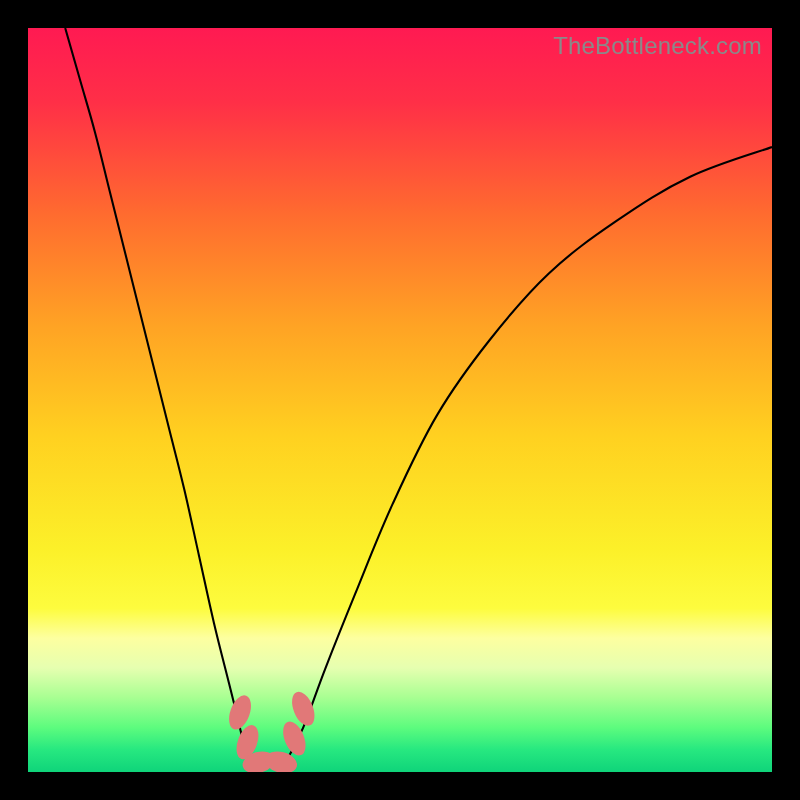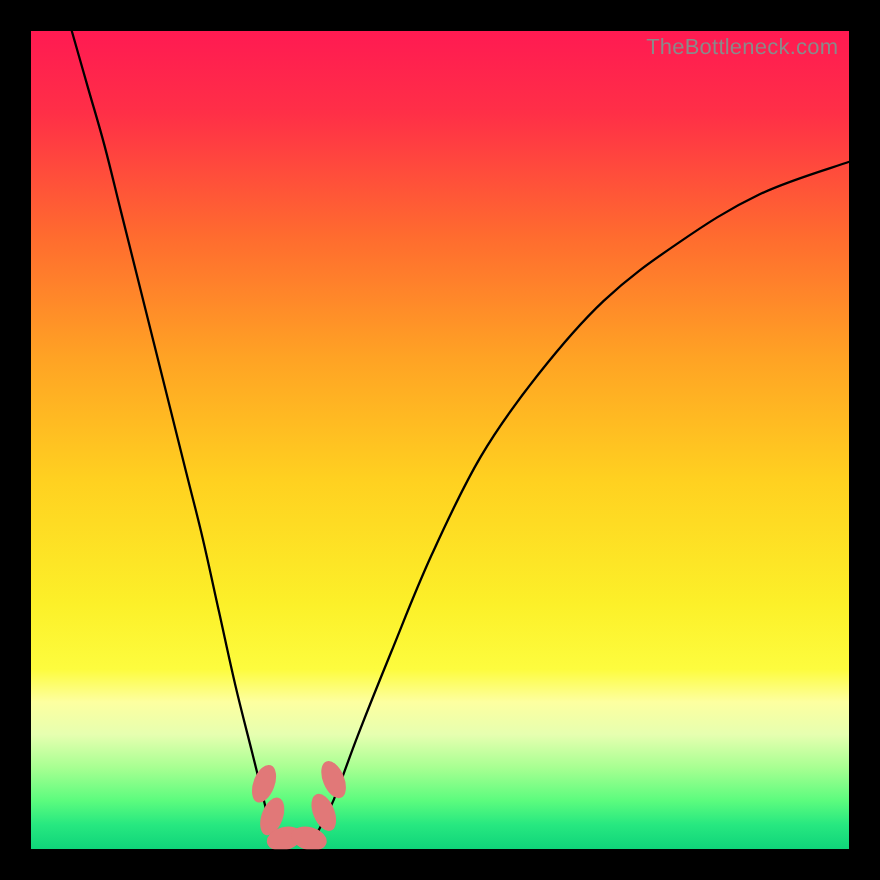--- a/index.html
+++ b/index.html
@@ -27,21 +27,21 @@
   }
   .gradient {
     position: absolute;
     left: 0; top: 0;
     width: 100%; height: 100%;
   }
   .watermark {
     position: absolute;
     top: 4px;
     right: 10px;
-    font-size: 20px;
+    font-size: 24px;
     color: #8a8a8a;
     letter-spacing: 0.2px;
     font-weight: 500;
   }
   svg.curve {
     position: absolute;
     left: 0; top: 0;
     width: 744px;
     height: 744px;
     overflow: visible;

